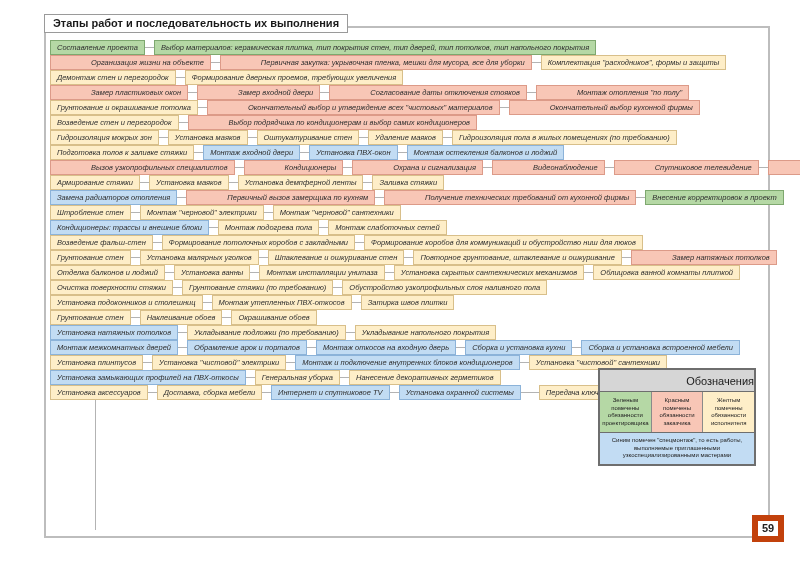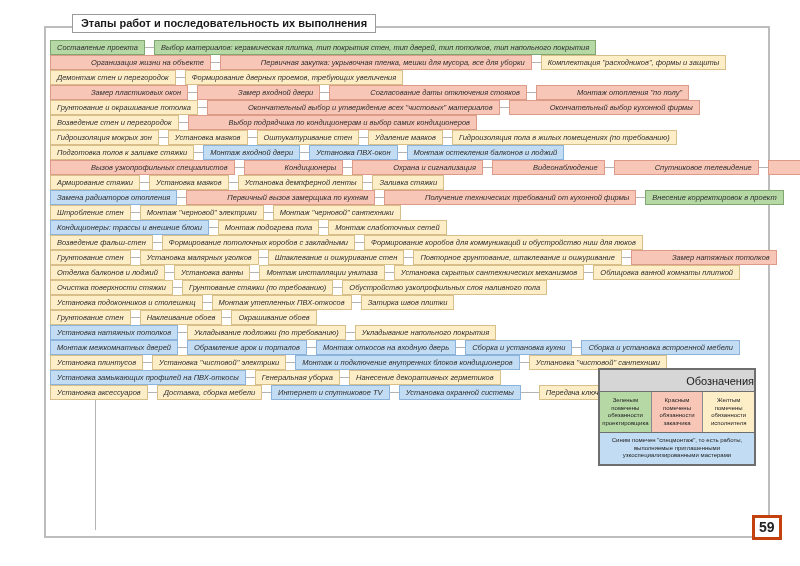--- a/index.html
+++ b/index.html
@@ -9,21 +9,20 @@
   }
   .frame {
     position:absolute; left:44px; top:26px; width:726px; height:512px;
     border:2px solid #bdbdbd; box-sizing:border-box; z-index:0; background:#fff;
   }
   .title-box {
     position:absolute; left:44px; top:14px; z-index:5;
     background:#ffffff; border:1px solid #9a9a9a;
     padding:2px 8px 3px 8px; font-weight:bold; font-size:11px; color:#1a1a1a;
     white-space:nowrap;
-    margin-left:28px;
   }
   .trunk {
     position:absolute; left:95px; top:48px; width:1px; height:482px;
     background:#b3b3b3; z-index:1;
   }
   .rows {
     position:absolute; left:50px; top:40px; z-index:2;
     display:flex; flex-direction:column; 
   }
   .row { display:flex; align-items:center; }
@@ -54,22 +53,22 @@
   .legend-cell + .legend-cell { border-left:1px solid #8a8a8a; }
   .legend-cell.green  { background:var(--green); }
   .legend-cell.red    { background:var(--red); }
   .legend-cell.yellow { background:var(--yellow); }
   .legend-note {
     background:var(--blue); font-size:6px; line-height:7.5px; text-align:center;
     padding:4px 4px; border-top:1px solid #6e6e6e; color:#222;
   }
   .page-number {
     position:absolute; left:752px; top:515px; z-index:6;
-    background:#ffffff; border:3px solid #c2410c;
-    font-weight:bold; font-size:14px; color:#222; padding:1px 4px 2px 4px;
+    background:#ffffff; border:6px solid #c2410c;
+    font-weight:bold; font-size:11px; color:#222; padding:1px 4px 2px 4px;
   }
 </style>
 </head>
 <body>
 
 <div class="frame"></div>
 
 <div class="title-box">Этапы работ и последовательность их выполнения</div>
 
 <div class="trunk"></div>

